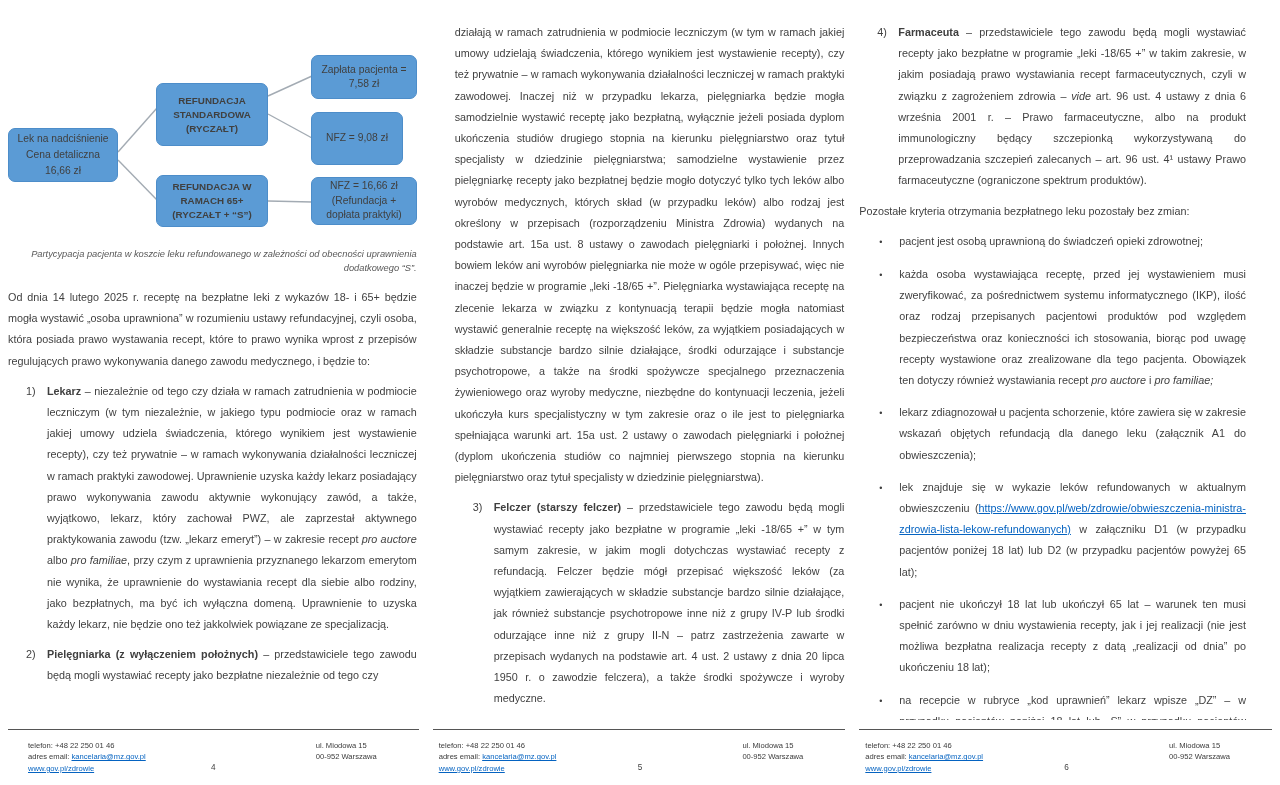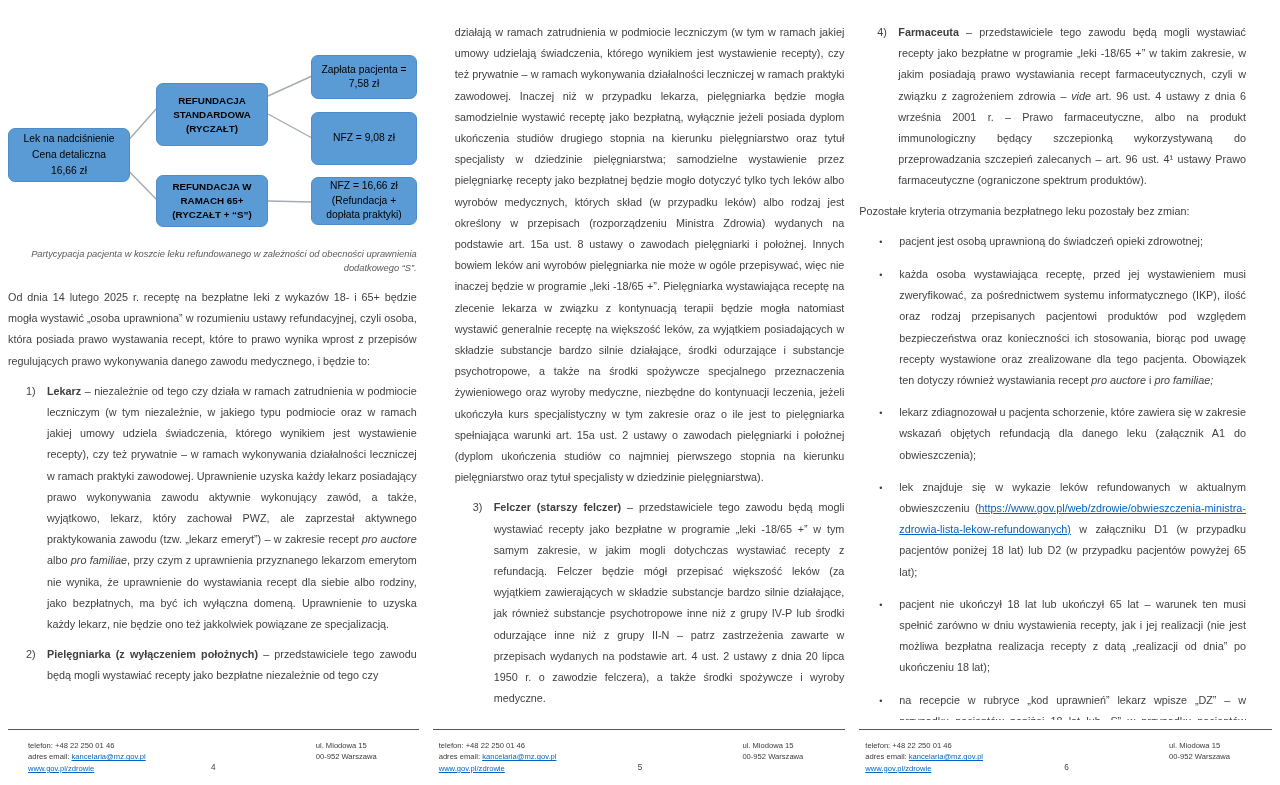--- a/index.html
+++ b/index.html
@@ -28,31 +28,31 @@
   .b{font-weight:bold;}
   .i{font-style:italic;}
   .lnk{color:#0563c1;text-decoration:underline;overflow-wrap:anywhere;cursor:pointer;}
 
   
   .diagram{position:absolute;left:0;top:0;width:426px;height:250px;z-index:1;}
   .conn{position:absolute;left:0;top:0;width:426px;height:250px;}
   .conn line{stroke:#a3abb3;stroke-width:1.4;}
   .dbox{
     position:absolute;background:#5b9bd5;border:1px solid #4d8dc9;border-radius:7px;
-    color:#000000;display:flex;flex-direction:column;justify-content:center;text-align:center;
+    color:#404040;display:flex;flex-direction:column;justify-content:center;text-align:center;
     box-sizing:border-box;
   }
   .dbox div{font-size:10.3px;line-height:14.5px;}
   .hd div{font-weight:bold;font-size:9.8px;line-height:14px;}
-  .src{left:8px;top:128px;width:122px;height:54px;}
+  .src{left:8px;top:128px;width:110px;height:54px;}
   .src div{line-height:16px;}
   .std{left:156px;top:83px;width:112px;height:63px;}
   .snr{left:156px;top:175px;width:112px;height:52px;}
   .pat{left:311px;top:55px;width:106px;height:44px;}
-  .nfz{left:311px;top:112px;width:106px;height:53px;}
+  .nfz{left:311px;top:112px;width:92px;height:53px;}
   .n65{left:311px;top:177px;width:106px;height:48px;}
 
   
   .fmask{position:absolute;left:0;right:0;top:720px;height:65px;background:#fff;z-index:2;}
   .footer{
     position:absolute;top:729px;left:8px;right:8px;z-index:3;background:#fff;
     border-top:1px solid #555;padding:10px 42px 0 20px;
     display:flex;justify-content:space-between;
     font-size:7.6px;line-height:11.3px;color:#3a3a3a;text-align:left;
   }

